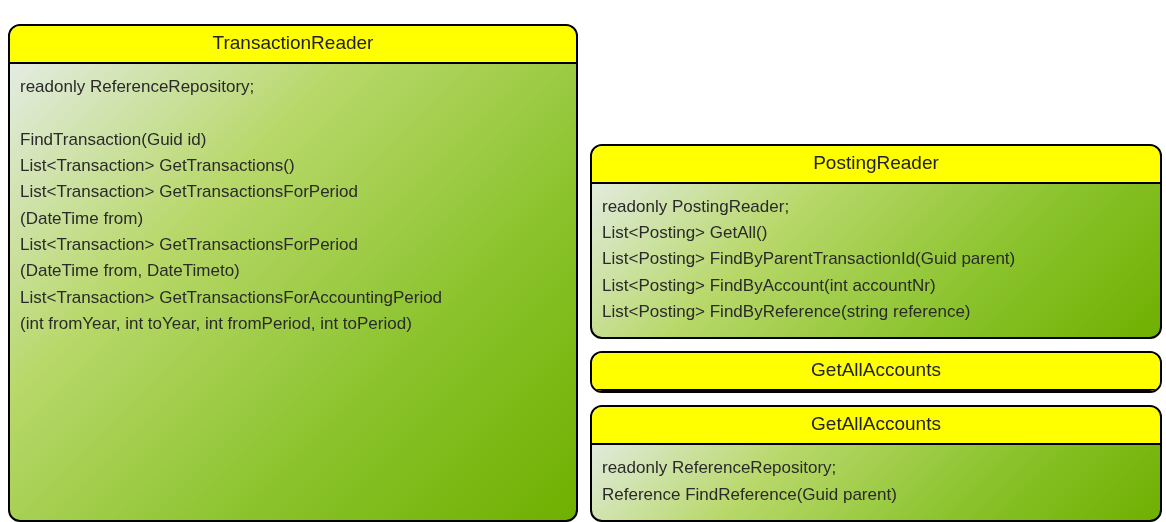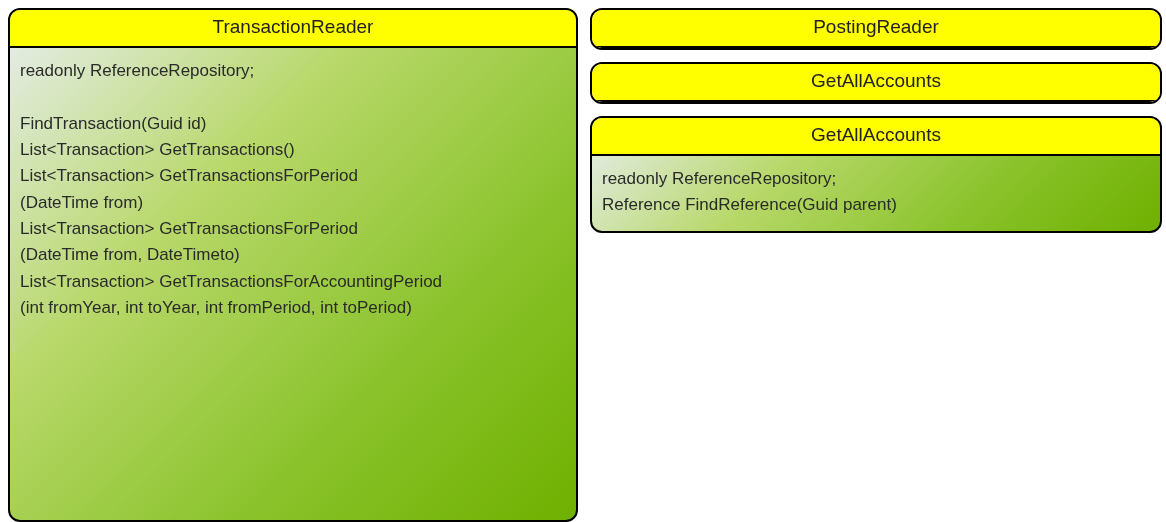--- a/index.html
+++ b/index.html
@@ -16,23 +16,24 @@
     position: relative;
     box-sizing: border-box;
     padding: 8px 8px 0 8px;
     display: flex;
     gap: 12px;
   }
   .col {
     display: flex;
     flex-direction: column;
     gap: 12px;
+    margin-top: 16px;
   }
   .col-left  { flex: 0 0 570px; }
-  .col-right { flex: 0 0 572px; }
+  .col-right { flex: 0 0 572px; justify-content: flex-end; }
 
   .class-box {
     border: 2px solid #000;
     border-radius: 12px;
     overflow: hidden;
     background: linear-gradient(135deg, #e8eef0 0%, #b8d86a 35%, #89c22a 70%, #6fb000 100%);
     box-sizing: border-box;
     display: flex;
     flex-direction: column;
   }
@@ -73,20 +74,25 @@
 (DateTime from, DateTimeto)
 List&lt;Transaction&gt; GetTransactionsForAccountingPeriod
 (int fromYear, int toYear, int fromPeriod, int toPeriod)</div>
     </div>
   </div>
 
   <div class="col col-right">
 
     <div class="class-box">
       <div class="class-title">PostingReader</div>
+      <div class="class-body">readonly PostingReader;
+List&lt;Posting&gt; GetAll()
+List&lt;Posting&gt; FindByParentTransactionId(Guid parent)
+List&lt;Posting&gt; FindByAccount(int accountNr)
+List&lt;Posting&gt; FindByReference(string reference)</div>
     </div>
 
     <div class="class-box">
       <div class="class-title">GetAllAccounts</div>
     </div>
 
     <div class="class-box">
       <div class="class-title">GetAllAccounts</div>
       <div class="class-body">readonly ReferenceRepository;
 Reference FindReference(Guid parent)</div>

